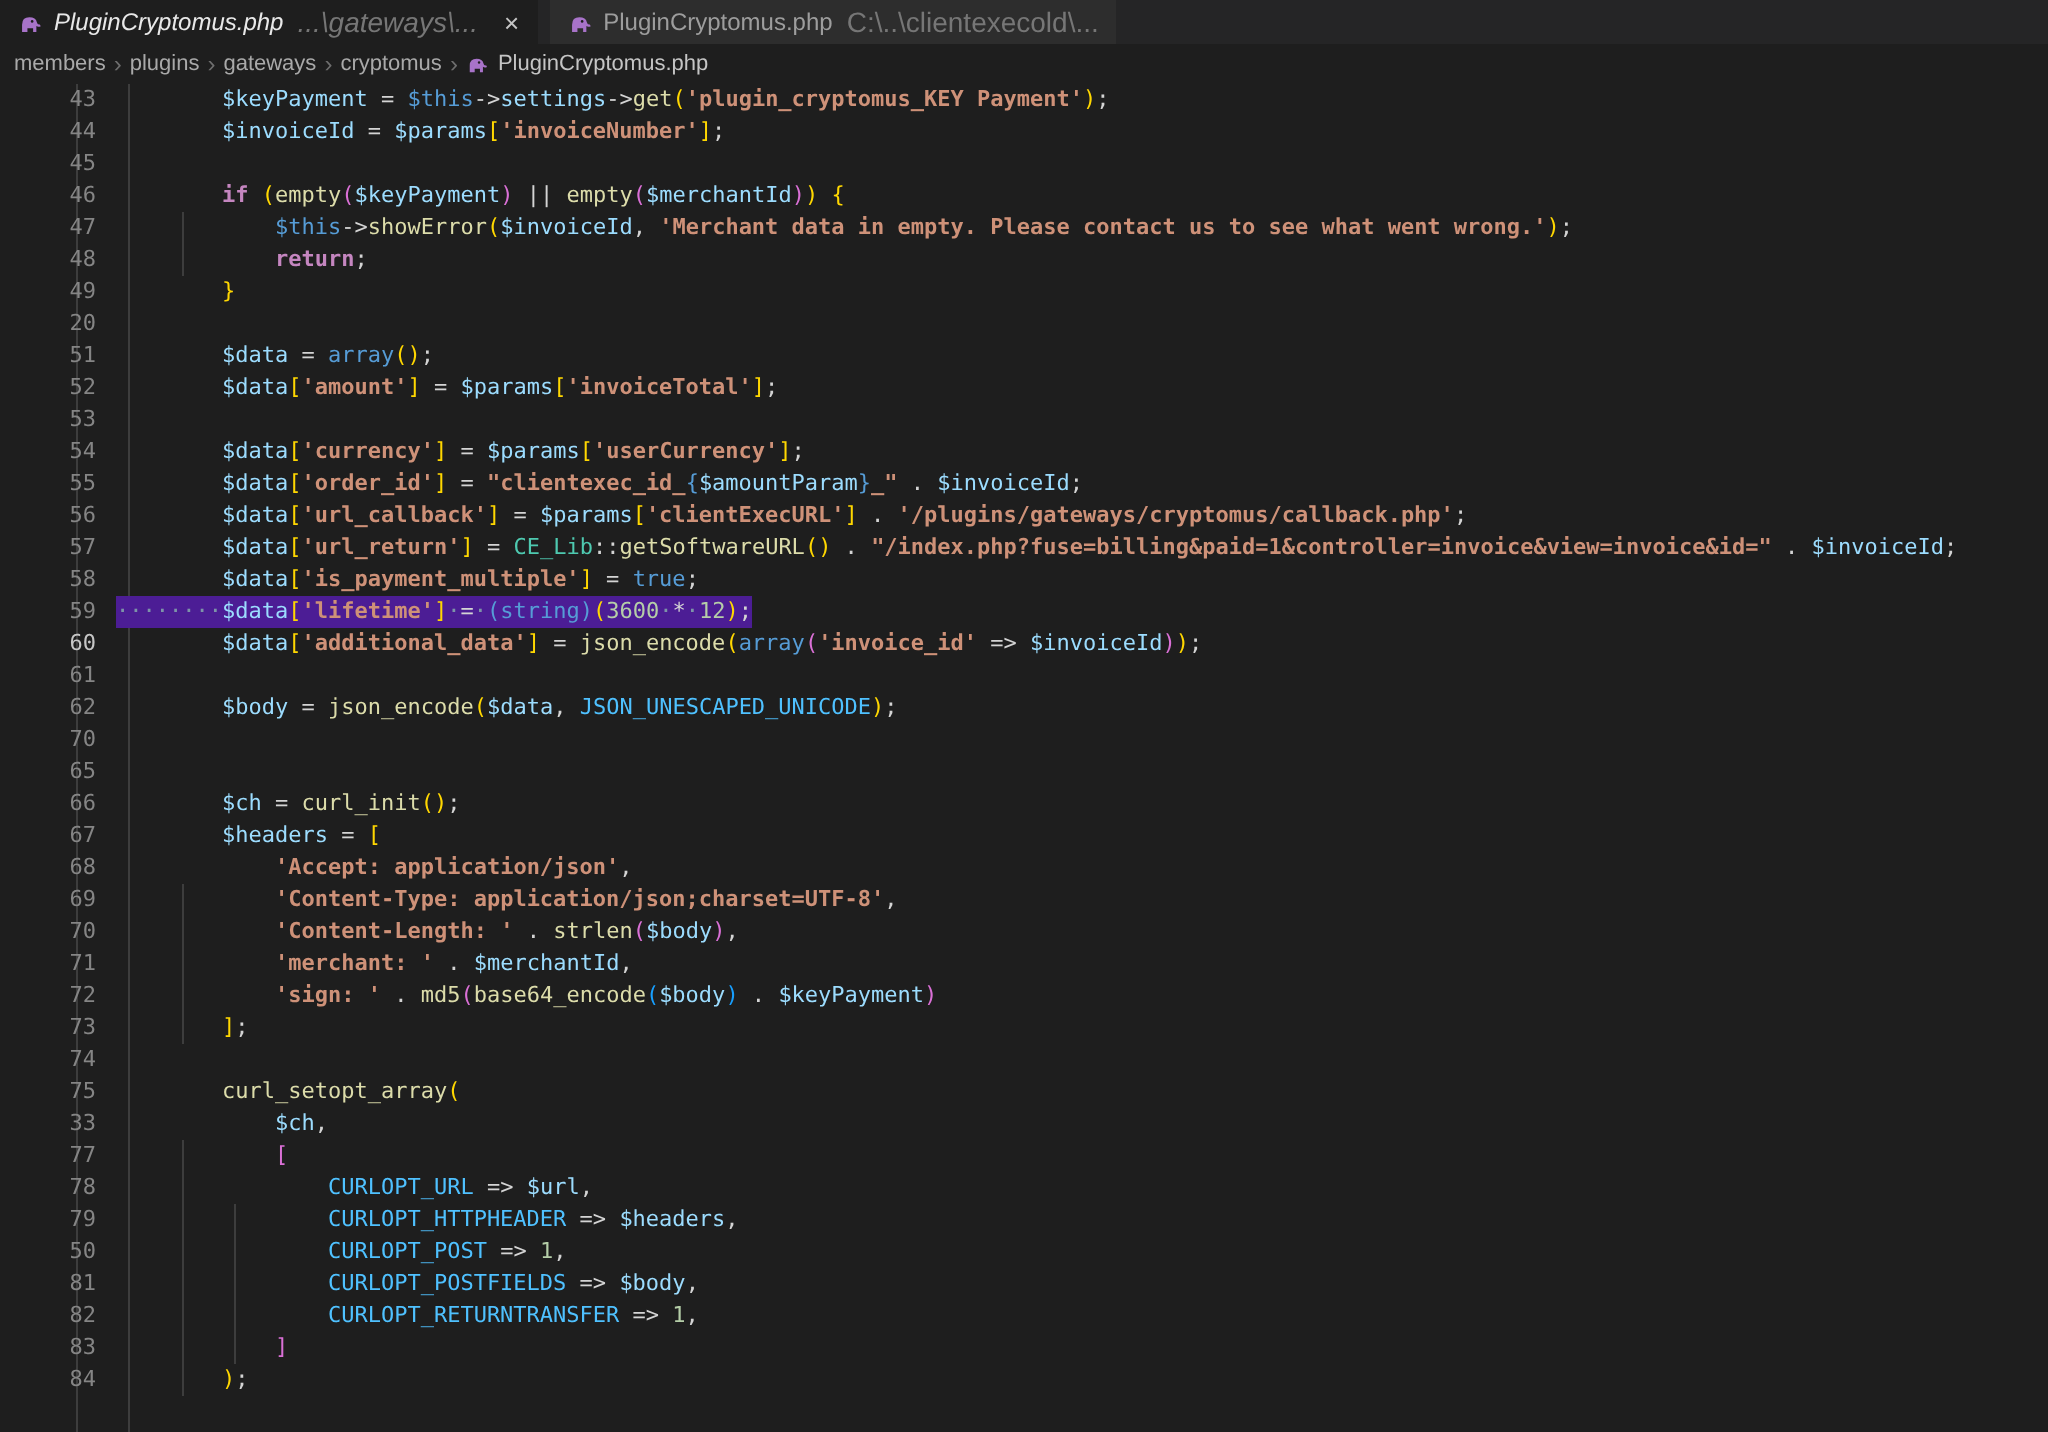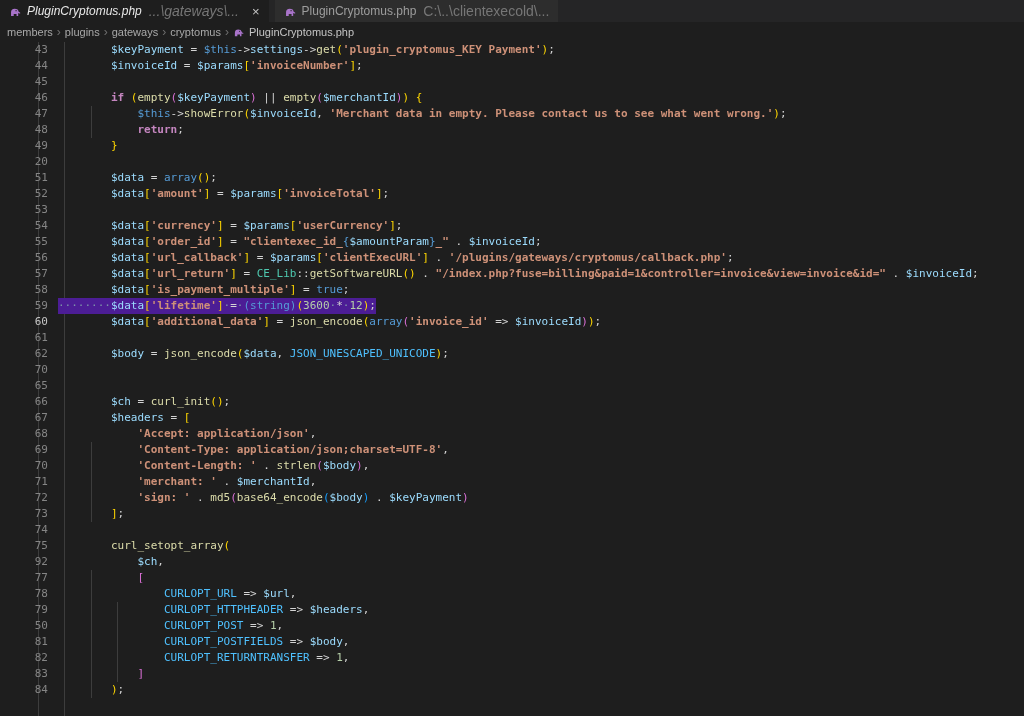--- a/index.html
+++ b/index.html
@@ -131,21 +131,21 @@
       <div class="line"><span class="ln">66</span><span class="code"><span class="code-inner">        <span class="c-v">$ch</span><span class="c-o"> = </span><span class="c-fn">curl_init</span><span class="c-b1">(</span><span class="c-b1">)</span><span class="c-o">;</span></span></span></div>
       <div class="line"><span class="ln">67</span><span class="code"><span class="code-inner">        <span class="c-v">$headers</span><span class="c-o"> = </span><span class="c-b1">[</span></span></span></div>
       <div class="line"><span class="ln">68</span><span class="code"><span class="code-inner">            <span class="c-s">'Accept: application/json'</span><span class="c-o">,</span></span></span></div>
       <div class="line"><span class="ln">69</span><span class="code"><span class="code-inner">            <span class="c-s">'Content-Type: application/json;charset=UTF-8'</span><span class="c-o">,</span></span></span></div>
       <div class="line"><span class="ln">70</span><span class="code"><span class="code-inner">            <span class="c-s">'Content-Length: '</span><span class="c-o"> . </span><span class="c-fn">strlen</span><span class="c-b2">(</span><span class="c-v">$body</span><span class="c-b2">)</span><span class="c-o">,</span></span></span></div>
       <div class="line"><span class="ln">71</span><span class="code"><span class="code-inner">            <span class="c-s">'merchant: '</span><span class="c-o"> . </span><span class="c-v">$merchantId</span><span class="c-o">,</span></span></span></div>
       <div class="line"><span class="ln">72</span><span class="code"><span class="code-inner">            <span class="c-s">'sign: '</span><span class="c-o"> . </span><span class="c-fn">md5</span><span class="c-b2">(</span><span class="c-fn">base64_encode</span><span class="c-b3">(</span><span class="c-v">$body</span><span class="c-b3">)</span><span class="c-o"> . </span><span class="c-v">$keyPayment</span><span class="c-b2">)</span></span></span></div>
       <div class="line"><span class="ln">73</span><span class="code"><span class="code-inner">        <span class="c-b1">]</span><span class="c-o">;</span></span></span></div>
       <div class="line"><span class="ln">74</span><span class="code"><span class="code-inner"></span></span></div>
       <div class="line"><span class="ln">75</span><span class="code"><span class="code-inner">        <span class="c-fn">curl_setopt_array</span><span class="c-b1">(</span></span></span></div>
-      <div class="line"><span class="ln">92</span><span class="code"><span class="code-inner">            <span class="c-v">$ch</span><span class="c-o">,</span></span></span></div>
+      <div class="line"><span class="ln">33</span><span class="code"><span class="code-inner">            <span class="c-v">$ch</span><span class="c-o">,</span></span></span></div>
       <div class="line"><span class="ln">77</span><span class="code"><span class="code-inner">            <span class="c-b2">[</span></span></span></div>
       <div class="line"><span class="ln">78</span><span class="code"><span class="code-inner">                <span class="c-cst">CURLOPT_URL</span><span class="c-o"> =&gt; </span><span class="c-v">$url</span><span class="c-o">,</span></span></span></div>
       <div class="line"><span class="ln">79</span><span class="code"><span class="code-inner">                <span class="c-cst">CURLOPT_HTTPHEADER</span><span class="c-o"> =&gt; </span><span class="c-v">$headers</span><span class="c-o">,</span></span></span></div>
       <div class="line"><span class="ln">50</span><span class="code"><span class="code-inner">                <span class="c-cst">CURLOPT_POST</span><span class="c-o"> =&gt; </span><span class="c-n">1</span><span class="c-o">,</span></span></span></div>
       <div class="line"><span class="ln">81</span><span class="code"><span class="code-inner">                <span class="c-cst">CURLOPT_POSTFIELDS</span><span class="c-o"> =&gt; </span><span class="c-v">$body</span><span class="c-o">,</span></span></span></div>
       <div class="line"><span class="ln">82</span><span class="code"><span class="code-inner">                <span class="c-cst">CURLOPT_RETURNTRANSFER</span><span class="c-o"> =&gt; </span><span class="c-n">1</span><span class="c-o">,</span></span></span></div>
       <div class="line"><span class="ln">83</span><span class="code"><span class="code-inner">            <span class="c-b2">]</span></span></span></div>
       <div class="line"><span class="ln">84</span><span class="code"><span class="code-inner">        <span class="c-b1">)</span><span class="c-o">;</span></span></span></div>
     </div>
 </div>

